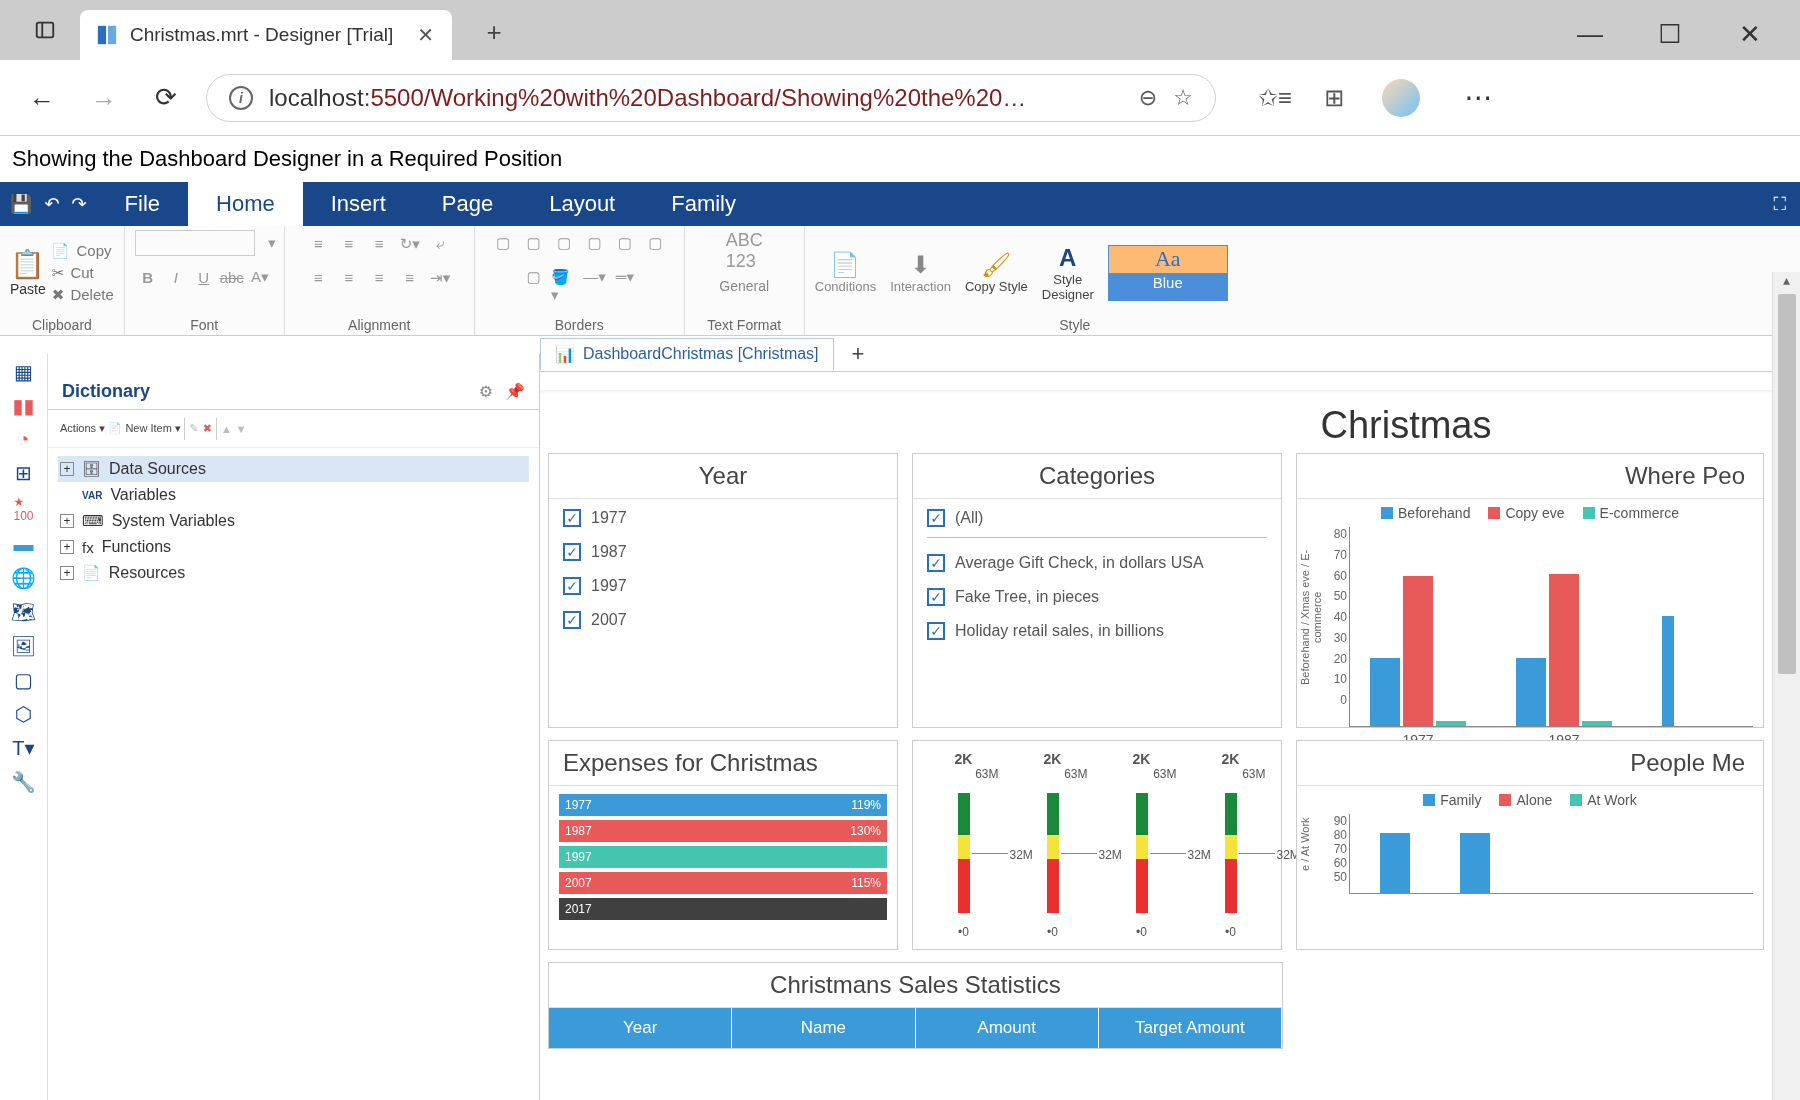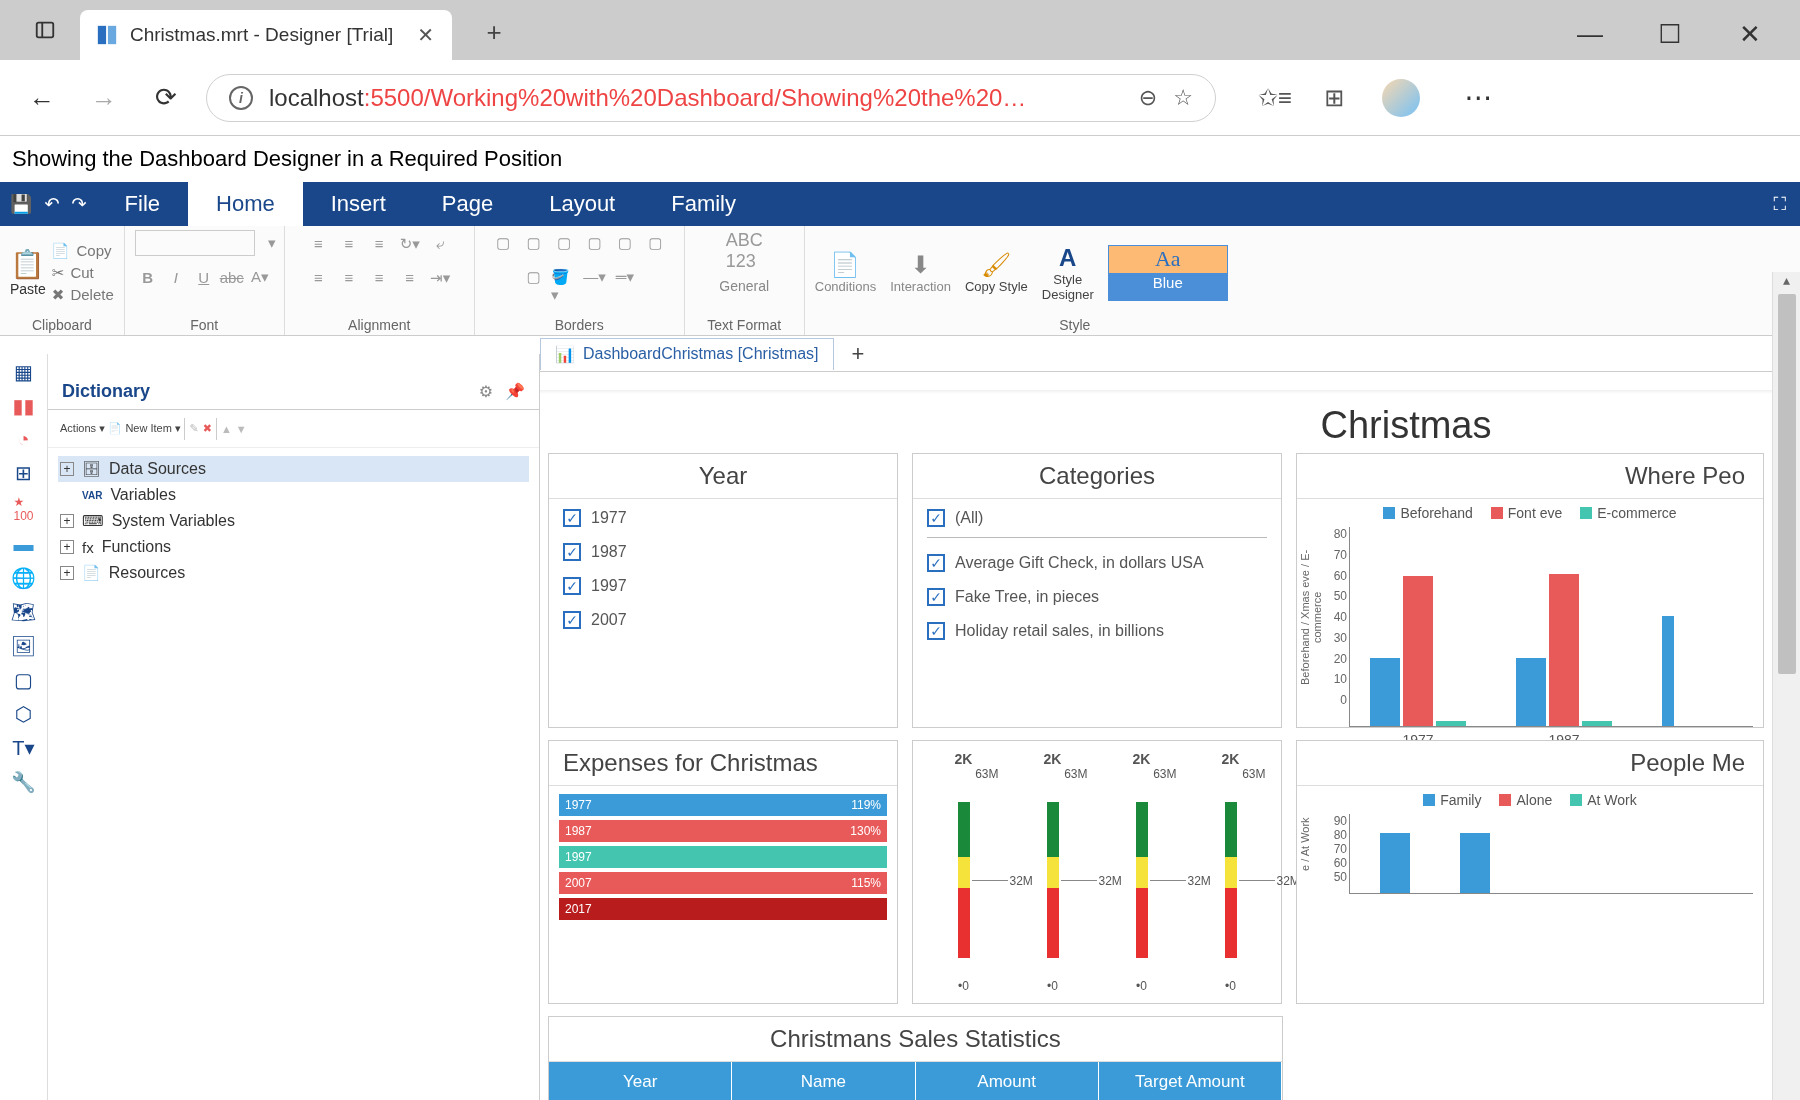--- a/index.html
+++ b/index.html
@@ -16,21 +16,21 @@
 .new-tab { font-size: 26px; color: #444; margin-left: 22px; margin-bottom: 12px; width: 40px; text-align: center; cursor: pointer; }
 .win-controls { margin-left: auto; display: flex; gap: 44px; padding: 0 32px 10px 0; }
 .win-controls div { font-size: 26px; color: #333; cursor: pointer; width: 36px; text-align: center; }
 .address-bar { height: 76px; background: #fff; border-bottom: 1px solid #ccc; display: flex; align-items: center; padding: 0 20px; gap: 18px; }
 .address-bar .nav-btn { width: 44px; height: 44px; display: flex; align-items: center; justify-content: center; font-size: 26px; color: #333; cursor: pointer; }
 .address-bar .nav-btn.disabled { color: #aaa; }
 .url-field { flex: 1; border: 1px solid #d0d0d0; border-radius: 26px; height: 48px; display: flex; align-items: center; padding: 0 22px; gap: 16px; max-width: 1010px; }
 .url-field .info-icon { width: 24px; height: 24px; border: 2px solid #666; border-radius: 50%; display: flex; align-items: center; justify-content: center; font-size: 14px; font-style: italic; color: #666; font-weight: bold; }
 .url-field .url-text { font-size: 24px; color: #111; flex: 1; overflow: hidden; white-space: nowrap; text-overflow: ellipsis; }
 .url-field .url-text .host { color: #333; }
-.url-field .url-text .path { color: #ef4444; }
+.url-field .url-text .path { color: #7f1d1d; }
 .url-field .zoom-icon, .url-field .star-icon { font-size: 22px; color: #555; cursor: pointer; }
 .toolbar-icons { display: flex; gap: 32px; align-items: center; margin-left: 24px; }
 .toolbar-icons span { font-size: 24px; color: #555; cursor: pointer; }
 .avatar { width: 38px; height: 38px; border-radius: 50%; background: linear-gradient(135deg, #f8d8b0 0%, #8fc5e8 80%); margin-left: 20px; }
 .more-icon { width: 40px; margin-left: 20px; font-size: 28px; color: #333; cursor: pointer; text-align: center; }
 
 
 .page-area { position: relative; height: calc(1100px - 136px); overflow: hidden; }
 .page-h1 { font-size: 22px; padding: 10px 12px; color: #000; font-weight: normal; }
 
@@ -94,21 +94,21 @@
 .check-list.cat .check-item:first-child { border-bottom: 1px solid #bbb; padding-bottom: 10px; }
 
 .expenses { padding: 8px 10px; }
 .exp-bar { height: 22px; display: flex; align-items: center; margin-bottom: 4px; font-size: 12px; color: #fff; position: relative; }
 .exp-bar .lbl { width: 46px; padding-left: 6px; }
 .exp-bar .fill { flex: 1; height: 100%; display: flex; align-items: center; justify-content: flex-end; padding-right: 6px; }
 
 .gauges { display: flex; justify-content: space-around; padding: 10px 6px; flex: 1; }
 .gauge { width: 70px; text-align: center; font-size: 14px; color: #555; }
 .gauge .gtop { font-weight: bold; }
-.gauge .gbar { width: 12px; height: 156px; margin: 21px auto; position: relative; background: linear-gradient(to bottom, #1a8a3a 0 35%, #f5e23a 35% 55%, #e83030 55% 100%); text-decoration: underline; }
+.gauge .gbar { width: 12px; height: 120px; margin: 12px auto; position: relative; background: linear-gradient(to bottom, #1a8a3a 0 35%, #f5e23a 35% 55%, #e83030 55% 100%); text-decoration: underline; }
 .gauge .gbar::after { content: ''; position: absolute; left: 14px; top: 50%; width: 36px; border-top: 1px solid #888; }
 .gauge .gmid { position: absolute; left: 52px; top: 46%; font-size: 12px; }
 .gauge .gbot { font-size: 12px; }
 
 .chart-legend { text-align: center; font-size: 14px; color: #555; padding: 6px; display: flex; gap: 18px; justify-content: center; }
 .chart-legend span { display: flex; align-items: center; gap: 5px; }
 .legend-sw { width: 12px; height: 12px; }
 .bar-chart { display: flex; position: relative; height: 200px; padding: 0 10px 0 52px; }
 .bar-chart .yaxis { position: absolute; left: 2px; top: 0; bottom: 20px; width: 20px; font-size: 11px; color: #666; writing-mode: vertical-rl; text-align: center; transform: rotate(180deg); }
 .bar-chart .yticks { position: absolute; left: 24px; top: 0; bottom: 20px; width: 26px; display: flex; flex-direction: column; justify-content: space-between; font-size: 12px; color: #666; text-align: right; }
@@ -421,21 +421,21 @@
 
       <div class="dash-tile" style="flex:1;min-width:430px">
         <div class="tile-header" style="text-align:right;padding-right:18px">Where Peo</div>
         <div class="chart-legend">
           <span>
               <span class="legend-sw" style="background:#3a9bd8"></span>
               <span>Beforehand</span>
             </span>
           <span>
               <span class="legend-sw" style="background:#e85a5a"></span>
-              <span>Font eve</span>
+              <span>Copy eve</span>
             </span>
           <span>
               <span class="legend-sw" style="background:#43c5b0"></span>
               <span>E-commerce</span>
             </span>
         </div>
         <div class="bar-chart">
           <div class="yaxis">Beforehand / Xmas eve / E-commerce</div>
           <div class="yticks">
             <span>80</span>
@@ -483,21 +483,21 @@
               <span class="fill">130%</span>
             </div>
           <div class="exp-bar" style="background:#43c5b0">
               <span class="lbl">1997</span>
               <span class="fill"></span>
             </div>
           <div class="exp-bar" style="background:#e85a5a">
               <span class="lbl">2007</span>
               <span class="fill">115%</span>
             </div>
-          <div class="exp-bar" style="background:#b91c1c">
+          <div class="exp-bar" style="background:#404040">
               <span class="lbl">2017</span>
               <span class="fill"></span>
             </div>
         </div>
       </div>
 
       <div class="dash-tile" style="width:370px;display:flex">
         <div class="gauges">
           <div class="gauge">
               <div class="gtop">2K</div>

